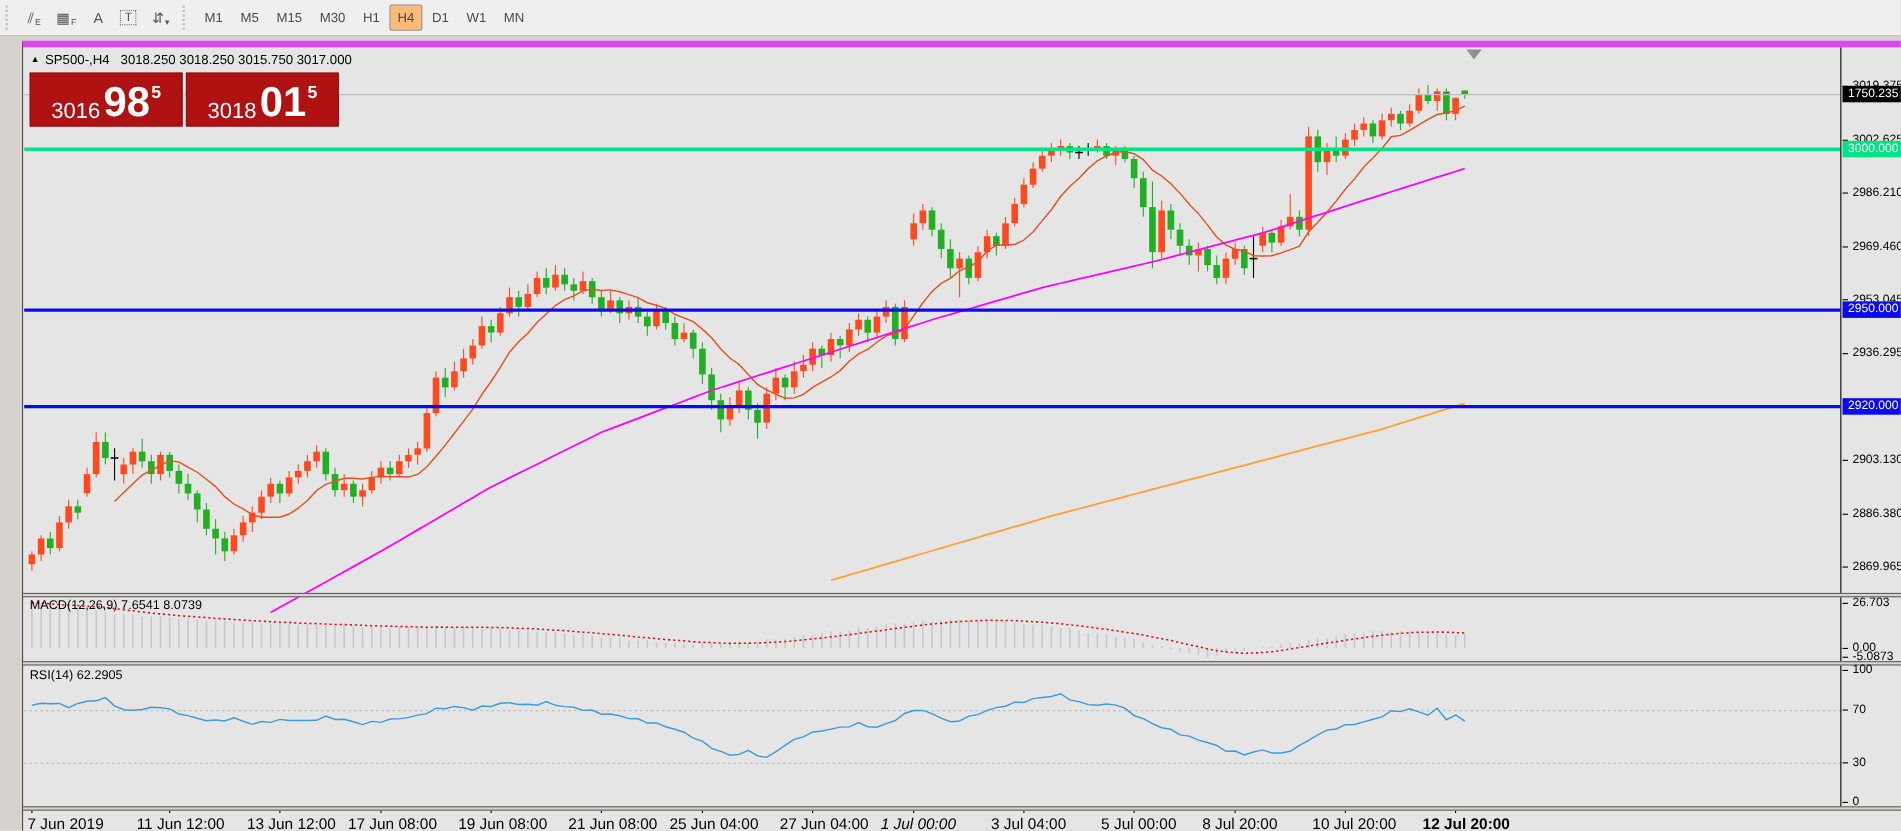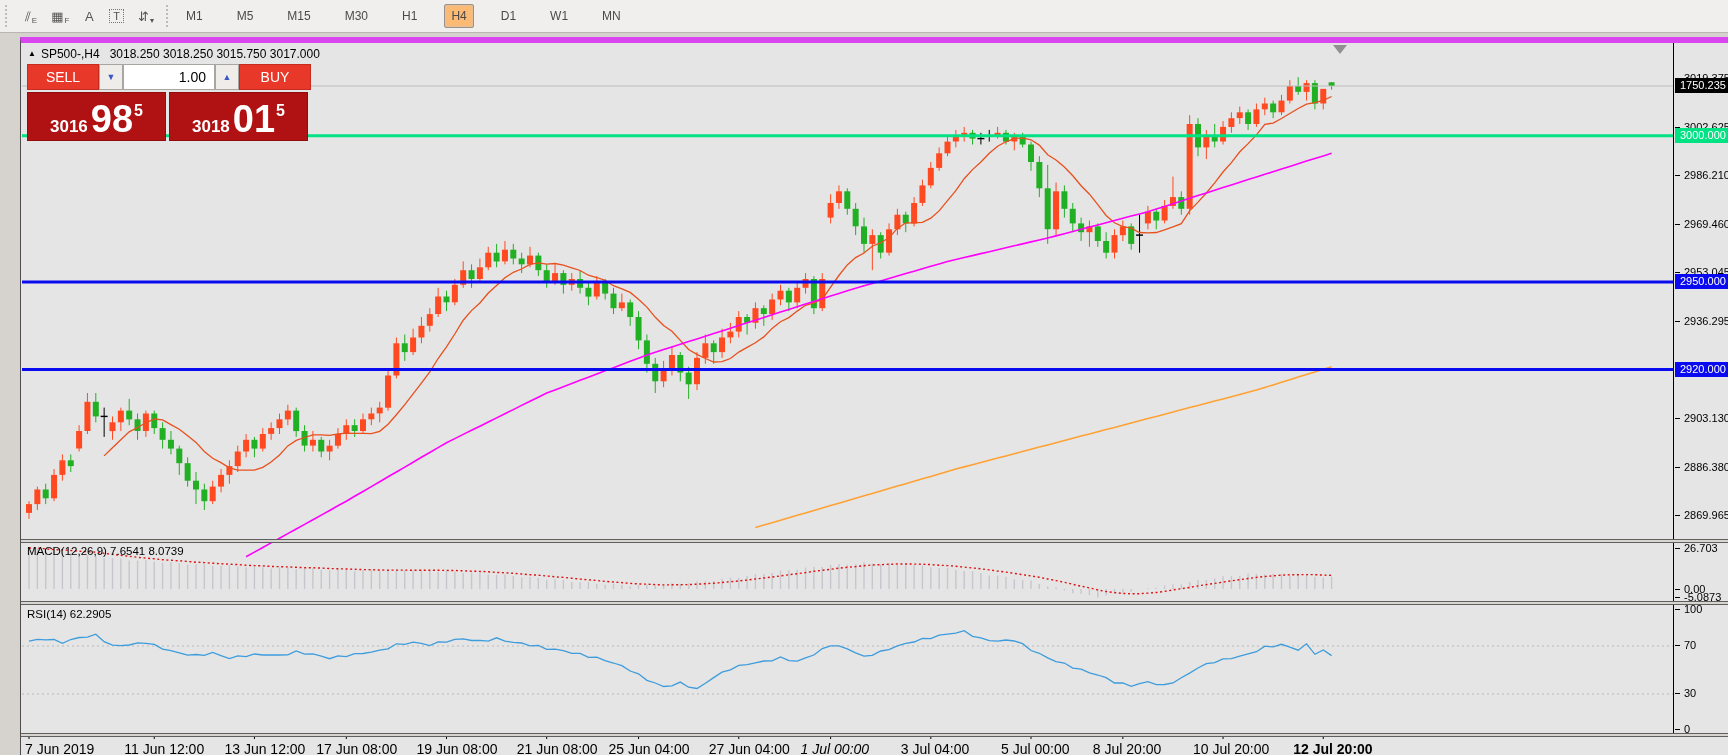--- a/index.html
+++ b/index.html
@@ -26,21 +26,21 @@
   .pane-label{position:absolute;left:6px;font-size:11.5px;color:#000;z-index:4;white-space:nowrap}
   .date-label{position:absolute;top:698px;font-size:14px;color:#000;white-space:nowrap}
   
   #trade{position:absolute;left:6px;top:21px;width:284px;z-index:6}
   .trow{display:flex;height:26px}
   .tradebtn{background:#E8382A;color:#fff;font-size:14px;display:flex;align-items:center;justify-content:center;width:72px;border:1px solid #C62B1F;box-sizing:border-box}
   .spinbtn{width:24px;background:#EFEDEA;border:1px solid #A9A5A0;color:#3A57C4;font-size:9px;display:flex;align-items:center;justify-content:center;box-sizing:border-box}
   .vol{width:92px;border:1px solid #A9A5A0;text-align:right;font-size:14px;padding:0 8px;box-sizing:border-box;font-family:"Liberation Sans",sans-serif}
   .bigrow{display:flex;gap:3px;margin-top:2px;height:49px}
   .bigbox{width:139px;background:#B01112;border:1px solid #8F0D0D;color:#fff;display:flex;align-items:flex-end;justify-content:center;padding-bottom:4px;box-sizing:border-box}
-  .pp{font-size:17px;font-weight:bold;margin-right:3px;line-height:18px}
+  .pp{font-size:20px;font-weight:normal;margin-right:3px;line-height:18px}
   .pm{font-size:38px;font-weight:bold;line-height:34px}
   .ps{font-size:16px;font-weight:bold;position:relative;top:-16px;margin-left:1px}
   .shift-marker{position:absolute;z-index:2;width:0;height:0;border-left:7px solid transparent;border-right:7px solid transparent;border-top:9px solid #909090;left:1312px;top:2px}
 </style>
 </head>
 <body>
 
 <div class="toolbar">
   <div class="grip"></div>
   <div id="tool-buttons" style="display:flex;align-items:center">
@@ -57,46 +57,39 @@
       </div>
       <div class="tbtn">
         <span class="t-box">T</span>
       </div>
       <div class="tbtn">
         <span class="icon-glyph">⇵</span>
         <span class="icon-sub">▾</span>
       </div>
     </div>
   <div class="grip"></div>
-  <div id="timeframe-buttons" style="display:flex;align-items:center;gap:20px">
+  <div id="timeframe-buttons" style="display:flex;align-items:center;gap:2px">
       <div class="tbtn">M1</div>
       <div class="tbtn">M5</div>
       <div class="tbtn">M15</div>
       <div class="tbtn">M30</div>
       <div class="tbtn">H1</div>
       <div class="tbtn active">H4</div>
       <div class="tbtn">D1</div>
       <div class="tbtn">W1</div>
       <div class="tbtn">MN</div>
     </div>
 </div>
 
 <div class="window">
   <div class="title-row">
     <span class="tri">▲</span><span class="sym">SP500-,H4</span><span>3018.250 3018.250 3015.750 3017.000</span>
   </div>
 
   <div id="trade">
-    <div class="trow">
-      <div class="tradebtn">SELL</div>
-      <div class="spinbtn">▼</div>
-      <input class="vol" value="1.00" style="">
-      <div class="spinbtn">▲</div>
-      <div class="tradebtn">BUY</div>
-    </div>
     <div class="bigrow">
       <div class="bigbox">
         <span class="pp">3016</span>
           <span class="pm">98</span>
           <span class="ps">5</span>
       </div>
       <div class="bigbox">
         <span class="pp">3018</span>
           <span class="pm">01</span>
           <span class="ps">5</span>

